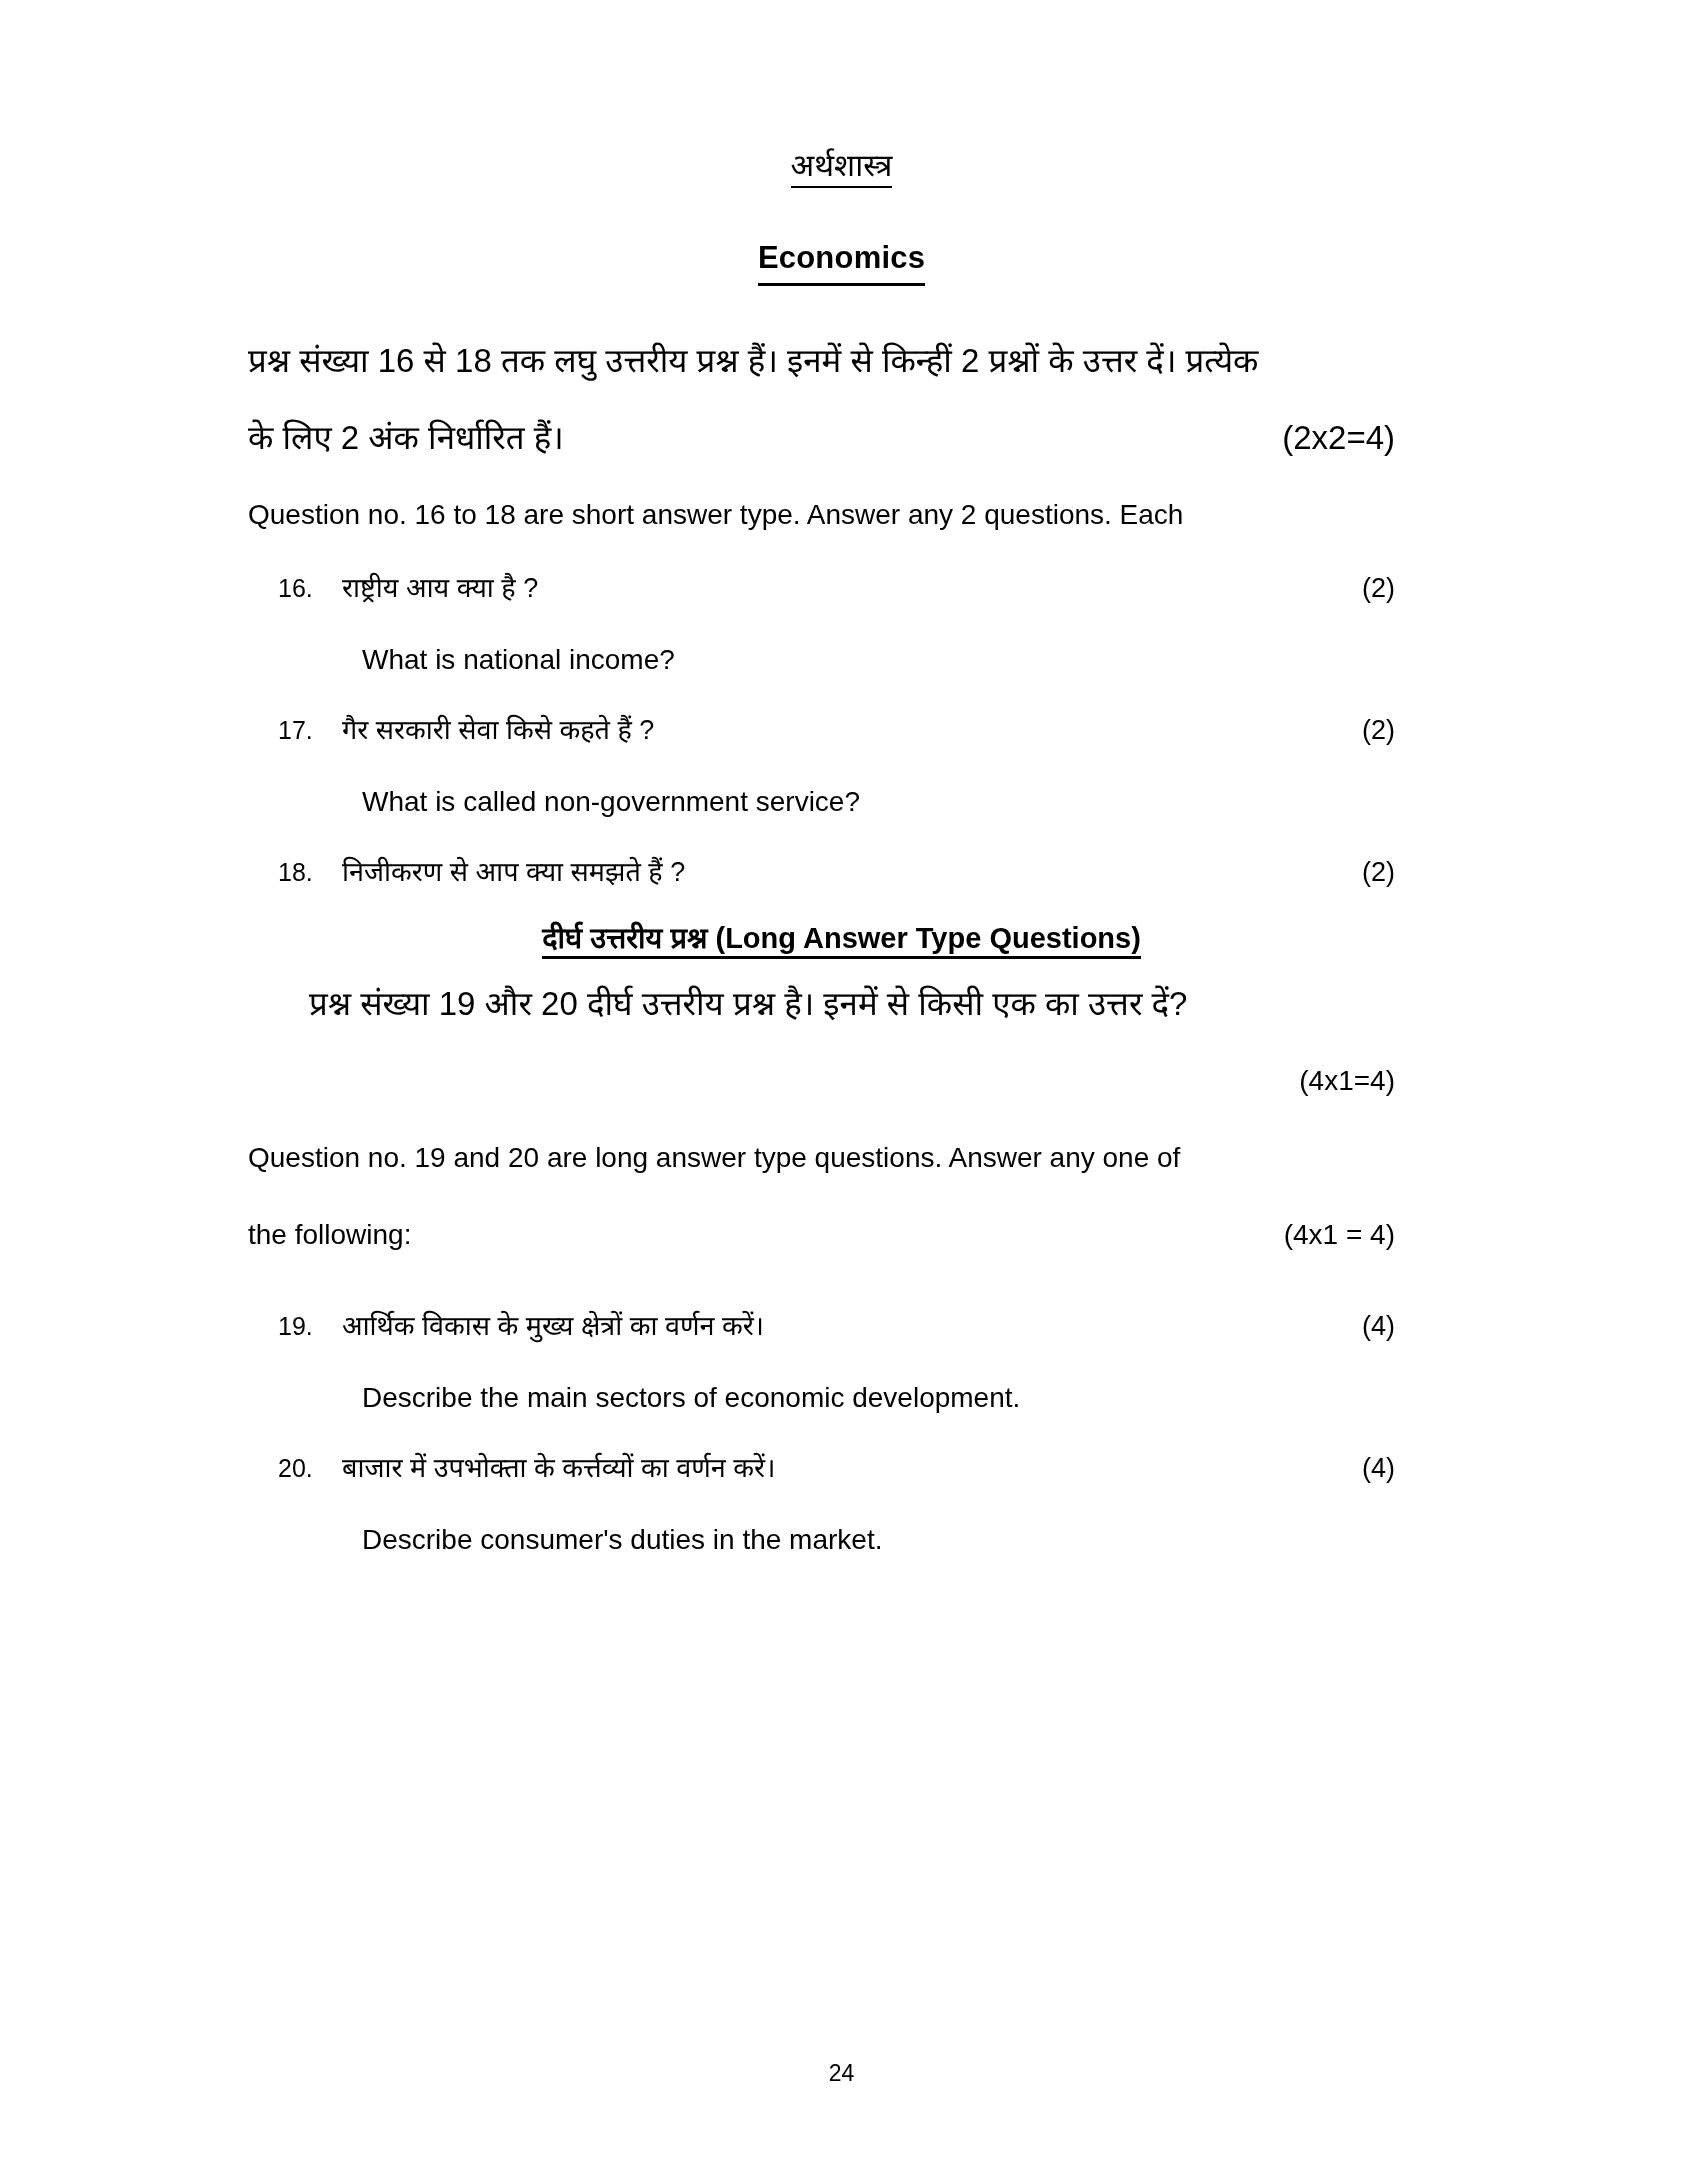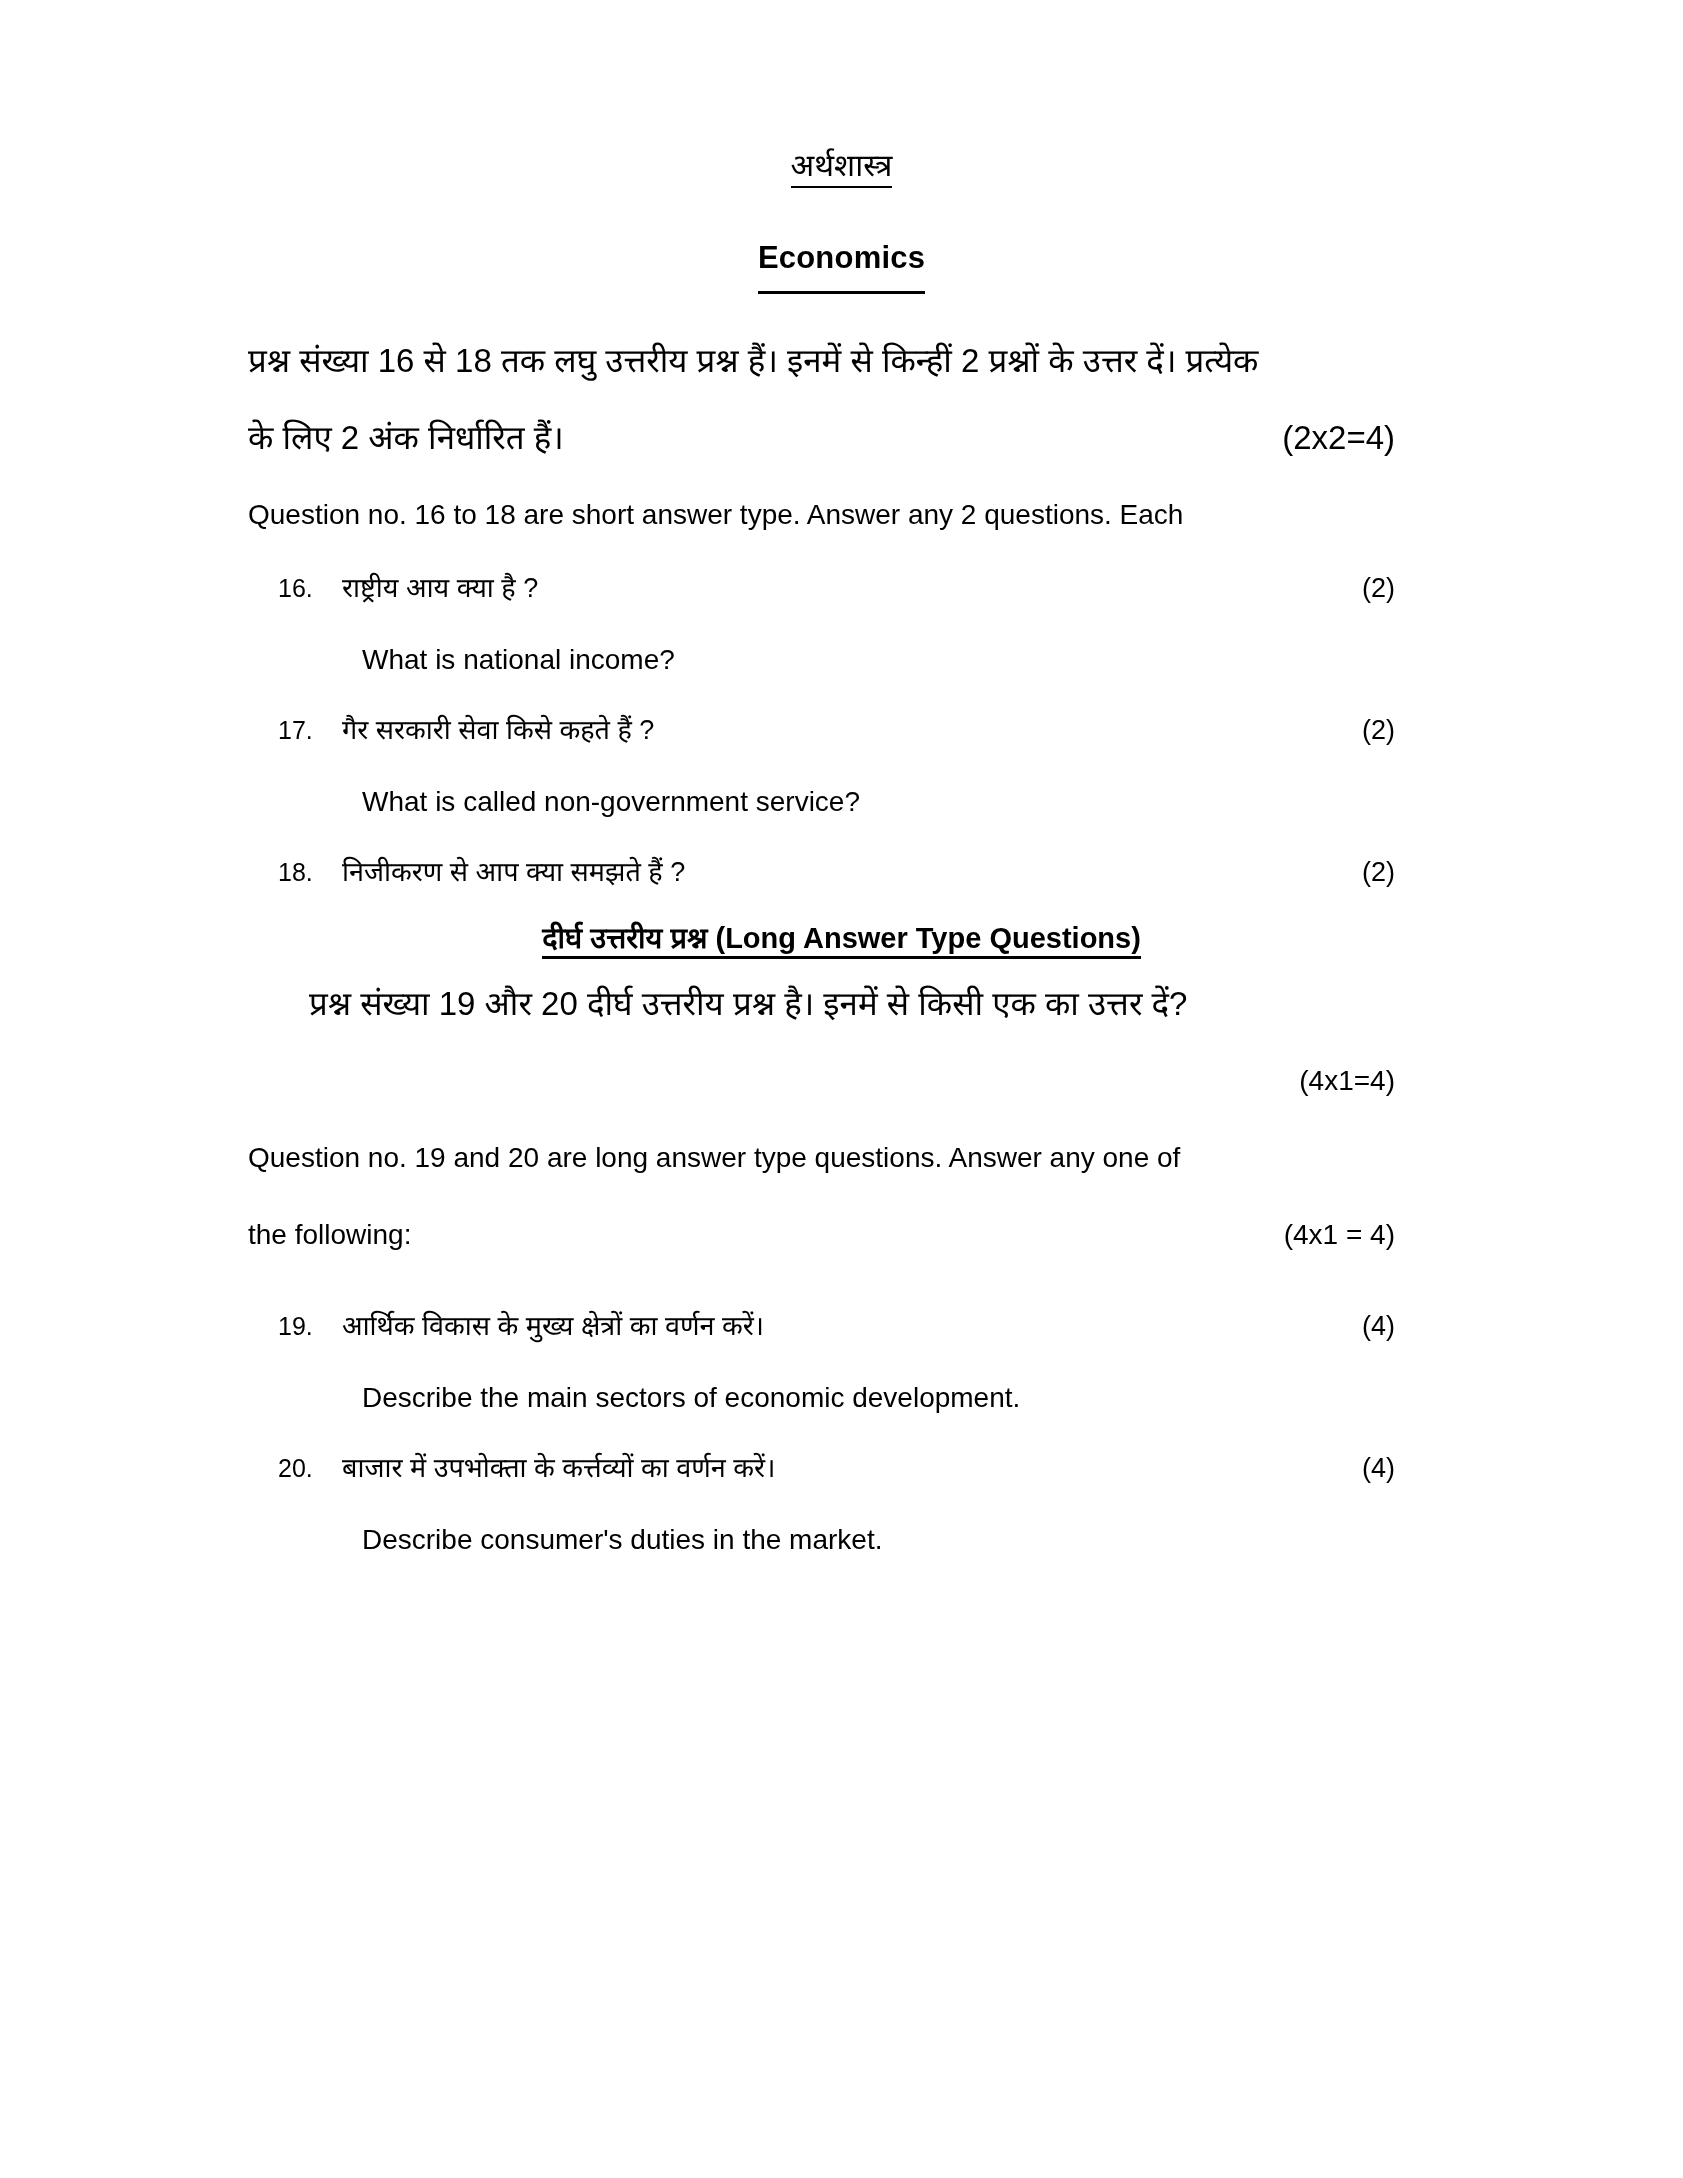--- a/index.html
+++ b/index.html
@@ -37,21 +37,21 @@
   }
   .title-en {
     text-align: center;
     font-size: 31px;
     font-weight: bold;
     margin: 0 0 46px 0;
     letter-spacing: 0.2px;
   }
   .title-en span {
     border-bottom: 3px solid #000;
-    padding-bottom: 16px;
+    padding-bottom: 8px;
   }
 
   
   .para {
     position: relative;
     font-size: 28px;
     line-height: 77px;
     margin: 0;
   }
   .para.hindi { font-size: 33px; }
@@ -185,15 +185,16 @@
   </div>
   <div class="q-sub">Describe the main sectors of economic development.</div>
 
   <div class="q-row">
     <span class="q-num">20.</span>
     <span class="q-text hindi">बाजार में उपभोक्ता के कर्त्तव्यों का वर्णन करें।</span>
     <span class="q-marks">(4)</span>
   </div>
   <div class="q-sub">Describe consumer's duties in the market.</div>
 
+  <div class="page-number">24</div>
 
 </div>
 
 
 </body></html>

